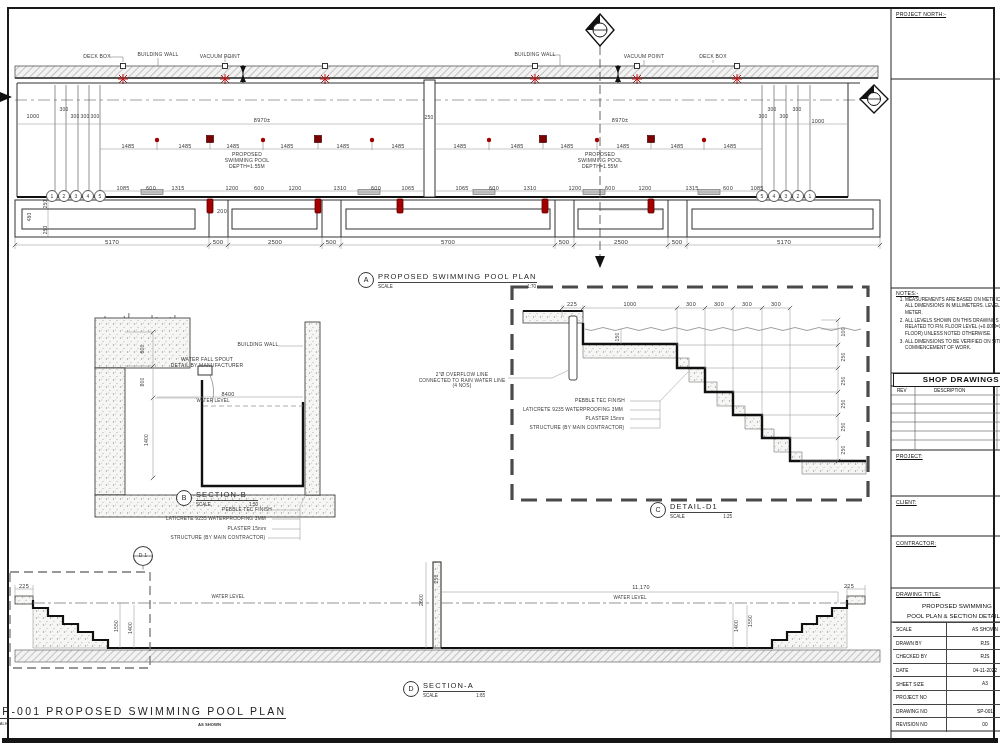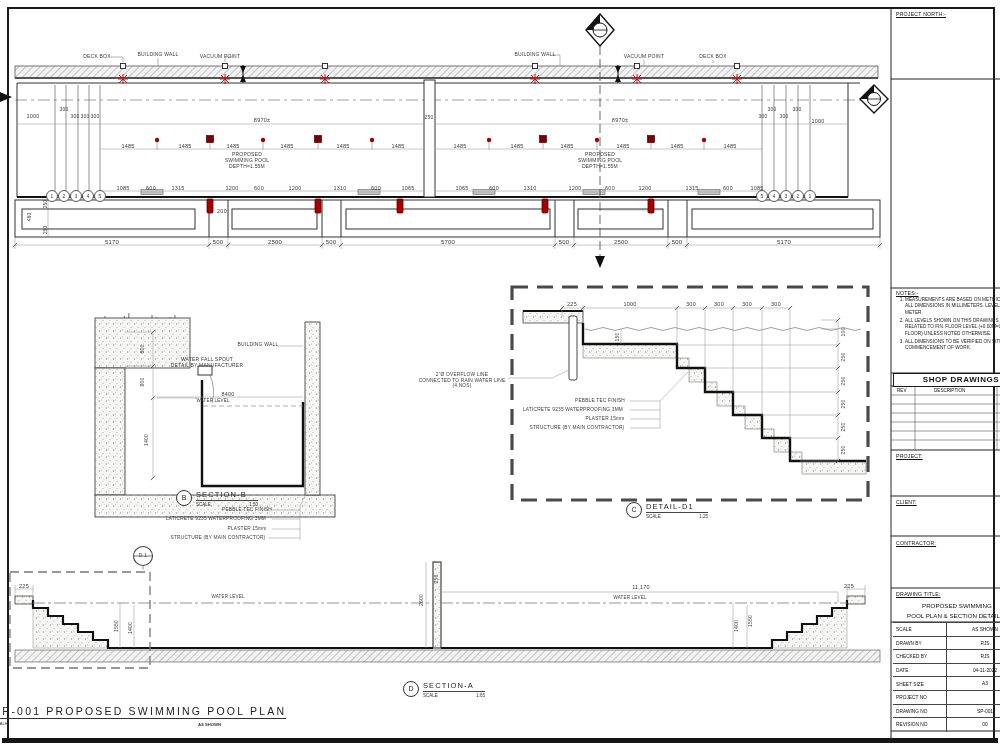--- a/index.html
+++ b/index.html
@@ -289,31 +289,41 @@
       <line x1="891" y1="413" x2="1000" y2="413"></line>
           <line x1="891" y1="422" x2="1000" y2="422"></line>
       <line x1="891" y1="431" x2="1000" y2="431"></line>
           <line x1="891" y1="440" x2="1000" y2="440"></line>
       <line x1="915" y1="386" x2="915" y2="450"></line>
           <line x1="997" y1="386" x2="997" y2="450"></line>
     </g>
   </g>
 </svg>
 
+<div class="cap" style="left:358px;top:272px;">
+  <span class="circ">A</span>
+  <span class="body">
+    <span class="t">PROPOSED SWIMMING POOL PLAN</span>
+    <span class="row" style="width:158px;">
+      <span>SCALE</span>
+      <span>1:70</span>
+    </span>
+  </span>
+</div>
 <div class="cap" style="left:176px;top:490px;">
   <span class="circ">B</span>
   <span class="body">
     <span class="t">SECTION-B</span>
     <span class="row" style="width:62px;">
       <span>SCALE</span>
       <span>1:50</span>
     </span>
   </span>
 </div>
-<div class="cap" style="left:626px;top:502px;">
+<div class="cap" style="left:650px;top:502px;">
   <span class="circ">C</span>
   <span class="body">
     <span class="t">DETAIL-D1</span>
     <span class="row" style="width:62px;">
       <span>SCALE</span>
       <span>1:25</span>
     </span>
   </span>
 </div>
 <div class="cap" style="left:403px;top:681px;">

